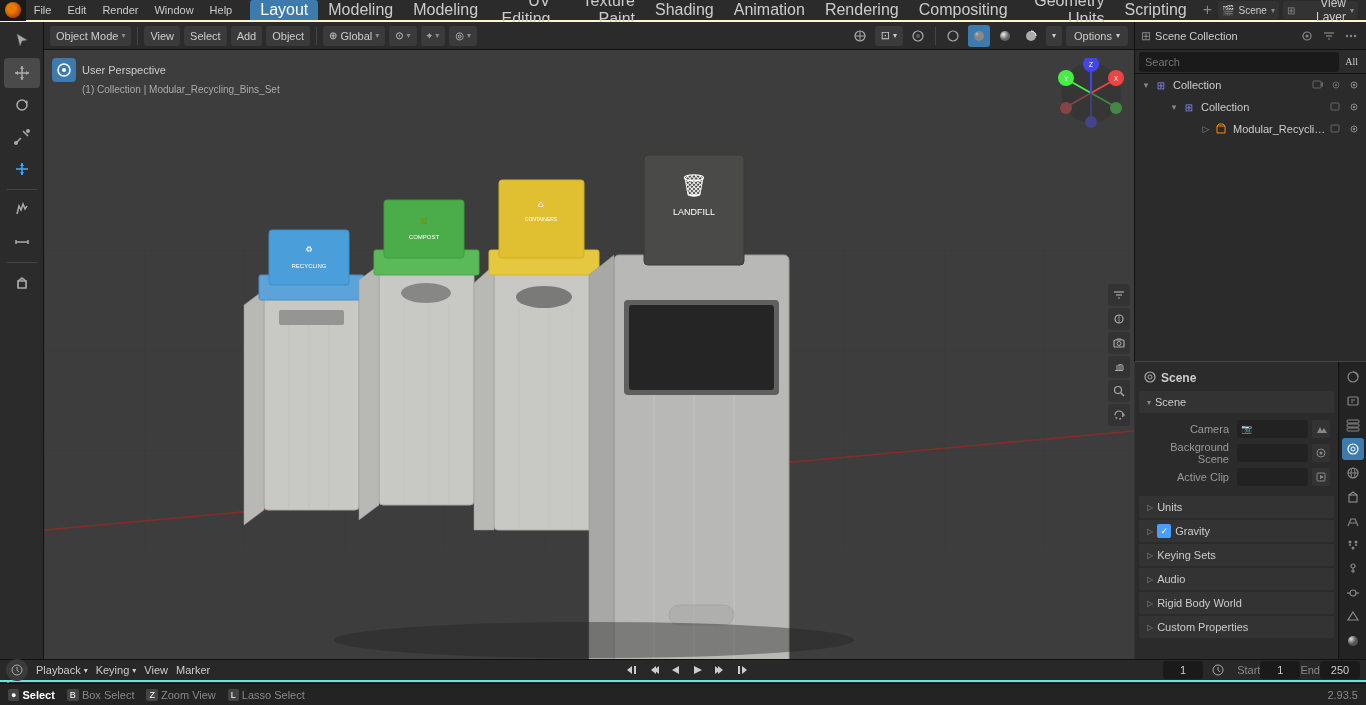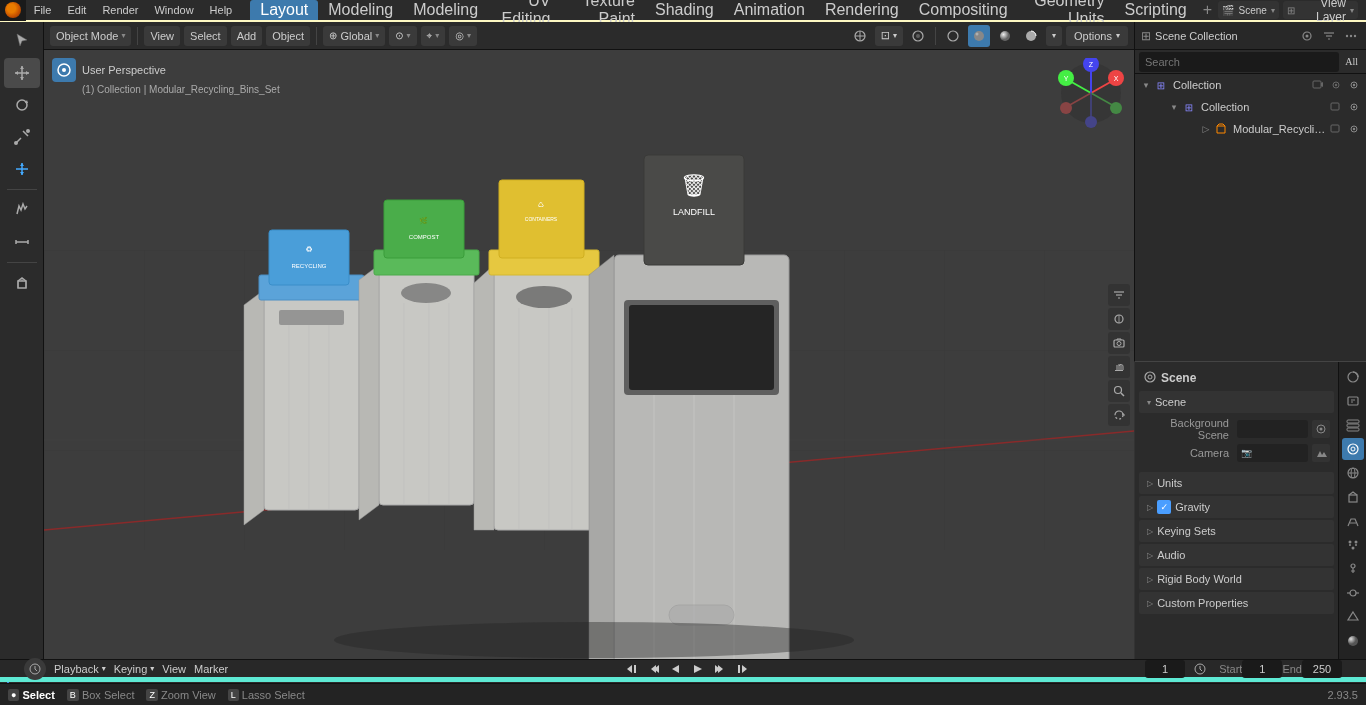--- a/index.html
+++ b/index.html
@@ -453,23 +453,23 @@
       height: 46px;
       background: #2b2b2b;
       border-top: 1px solid #111;
       display: flex;
       flex-direction: column;
     }
     #timeline-header {
       height: 22px;
       display: flex;
       align-items: center;
-      padding: 0 24px;
+      padding: 0 6px;
       background: #282828;
-      border-bottom: 5px solid #5eead4;
+      border-bottom: 2px solid #5eead4;
       gap: 8px;
     }
     .timeline-header-item {
       display: flex;
       align-items: center;
       gap: 3px;
       cursor: pointer;
       font-size: 11px;
       color: #ccc;
     }
@@ -1203,45 +1203,57 @@
   </div>
 
   <div class="prop-section">
     <div class="prop-section-header">
       <span class="prop-section-chevron">▾</span>
       <span class="prop-section-title">Scene</span>
     </div>
     <div class="prop-section-content">
 
       <div class="prop-row">
+        <span class="prop-label">Camera</span>
+        <div class="prop-value prop-value-dark" style="width:70px;">
+          <span style="font-size:9px;color:#666;">📷</span>
+          <span style="flex:1;"></span>
+        </div>
+        <div class="prop-icon-btn">
+          <svg width="12" height="12" viewBox="0 0 12 12">
+              <path d="M2 10l3-6 2 4 2-3 3 5z" fill="#888"></path>
+            </svg>
+        </div>
+      </div>
+
+      <div class="prop-row">
         <span class="prop-label">Background Scene</span>
         <div class="prop-value prop-value-dark" style="width:70px;">
           <span></span>
         </div>
         <div class="prop-icon-btn">
           <svg width="12" height="12" viewBox="0 0 12 12">
               <circle cx="6" cy="6" r="4" fill="none" stroke="#888" stroke-width="1"></circle>
               <circle cx="6" cy="6" r="1.5" fill="#888"></circle>
             </svg>
         </div>
       </div>
 
       <div class="prop-row">
-        <span class="prop-label">Camera</span>
+        <span class="prop-label">Active Clip</span>
         <div class="prop-value prop-value-dark" style="width:70px;">
-          <span style="font-size:9px;color:#666;">📷</span>
-          <span style="flex:1;"></span>
+          <span></span>
         </div>
         <div class="prop-icon-btn">
           <svg width="12" height="12" viewBox="0 0 12 12">
-              <path d="M2 10l3-6 2 4 2-3 3 5z" fill="#888"></path>
+              <rect x="2" y="2" width="8" height="8" rx="1" fill="none" stroke="#888" stroke-width="1"></rect>
+              <path d="M5 4l4 2-4 2z" fill="#888"></path>
             </svg>
         </div>
       </div>
-
     </div>
   </div>
 
   <div class="prop-section">
     <div class="prop-section-header">
       <span class="prop-section-chevron">▷</span>
       <span class="prop-section-title">Units</span>
     </div>
   </div>
 

